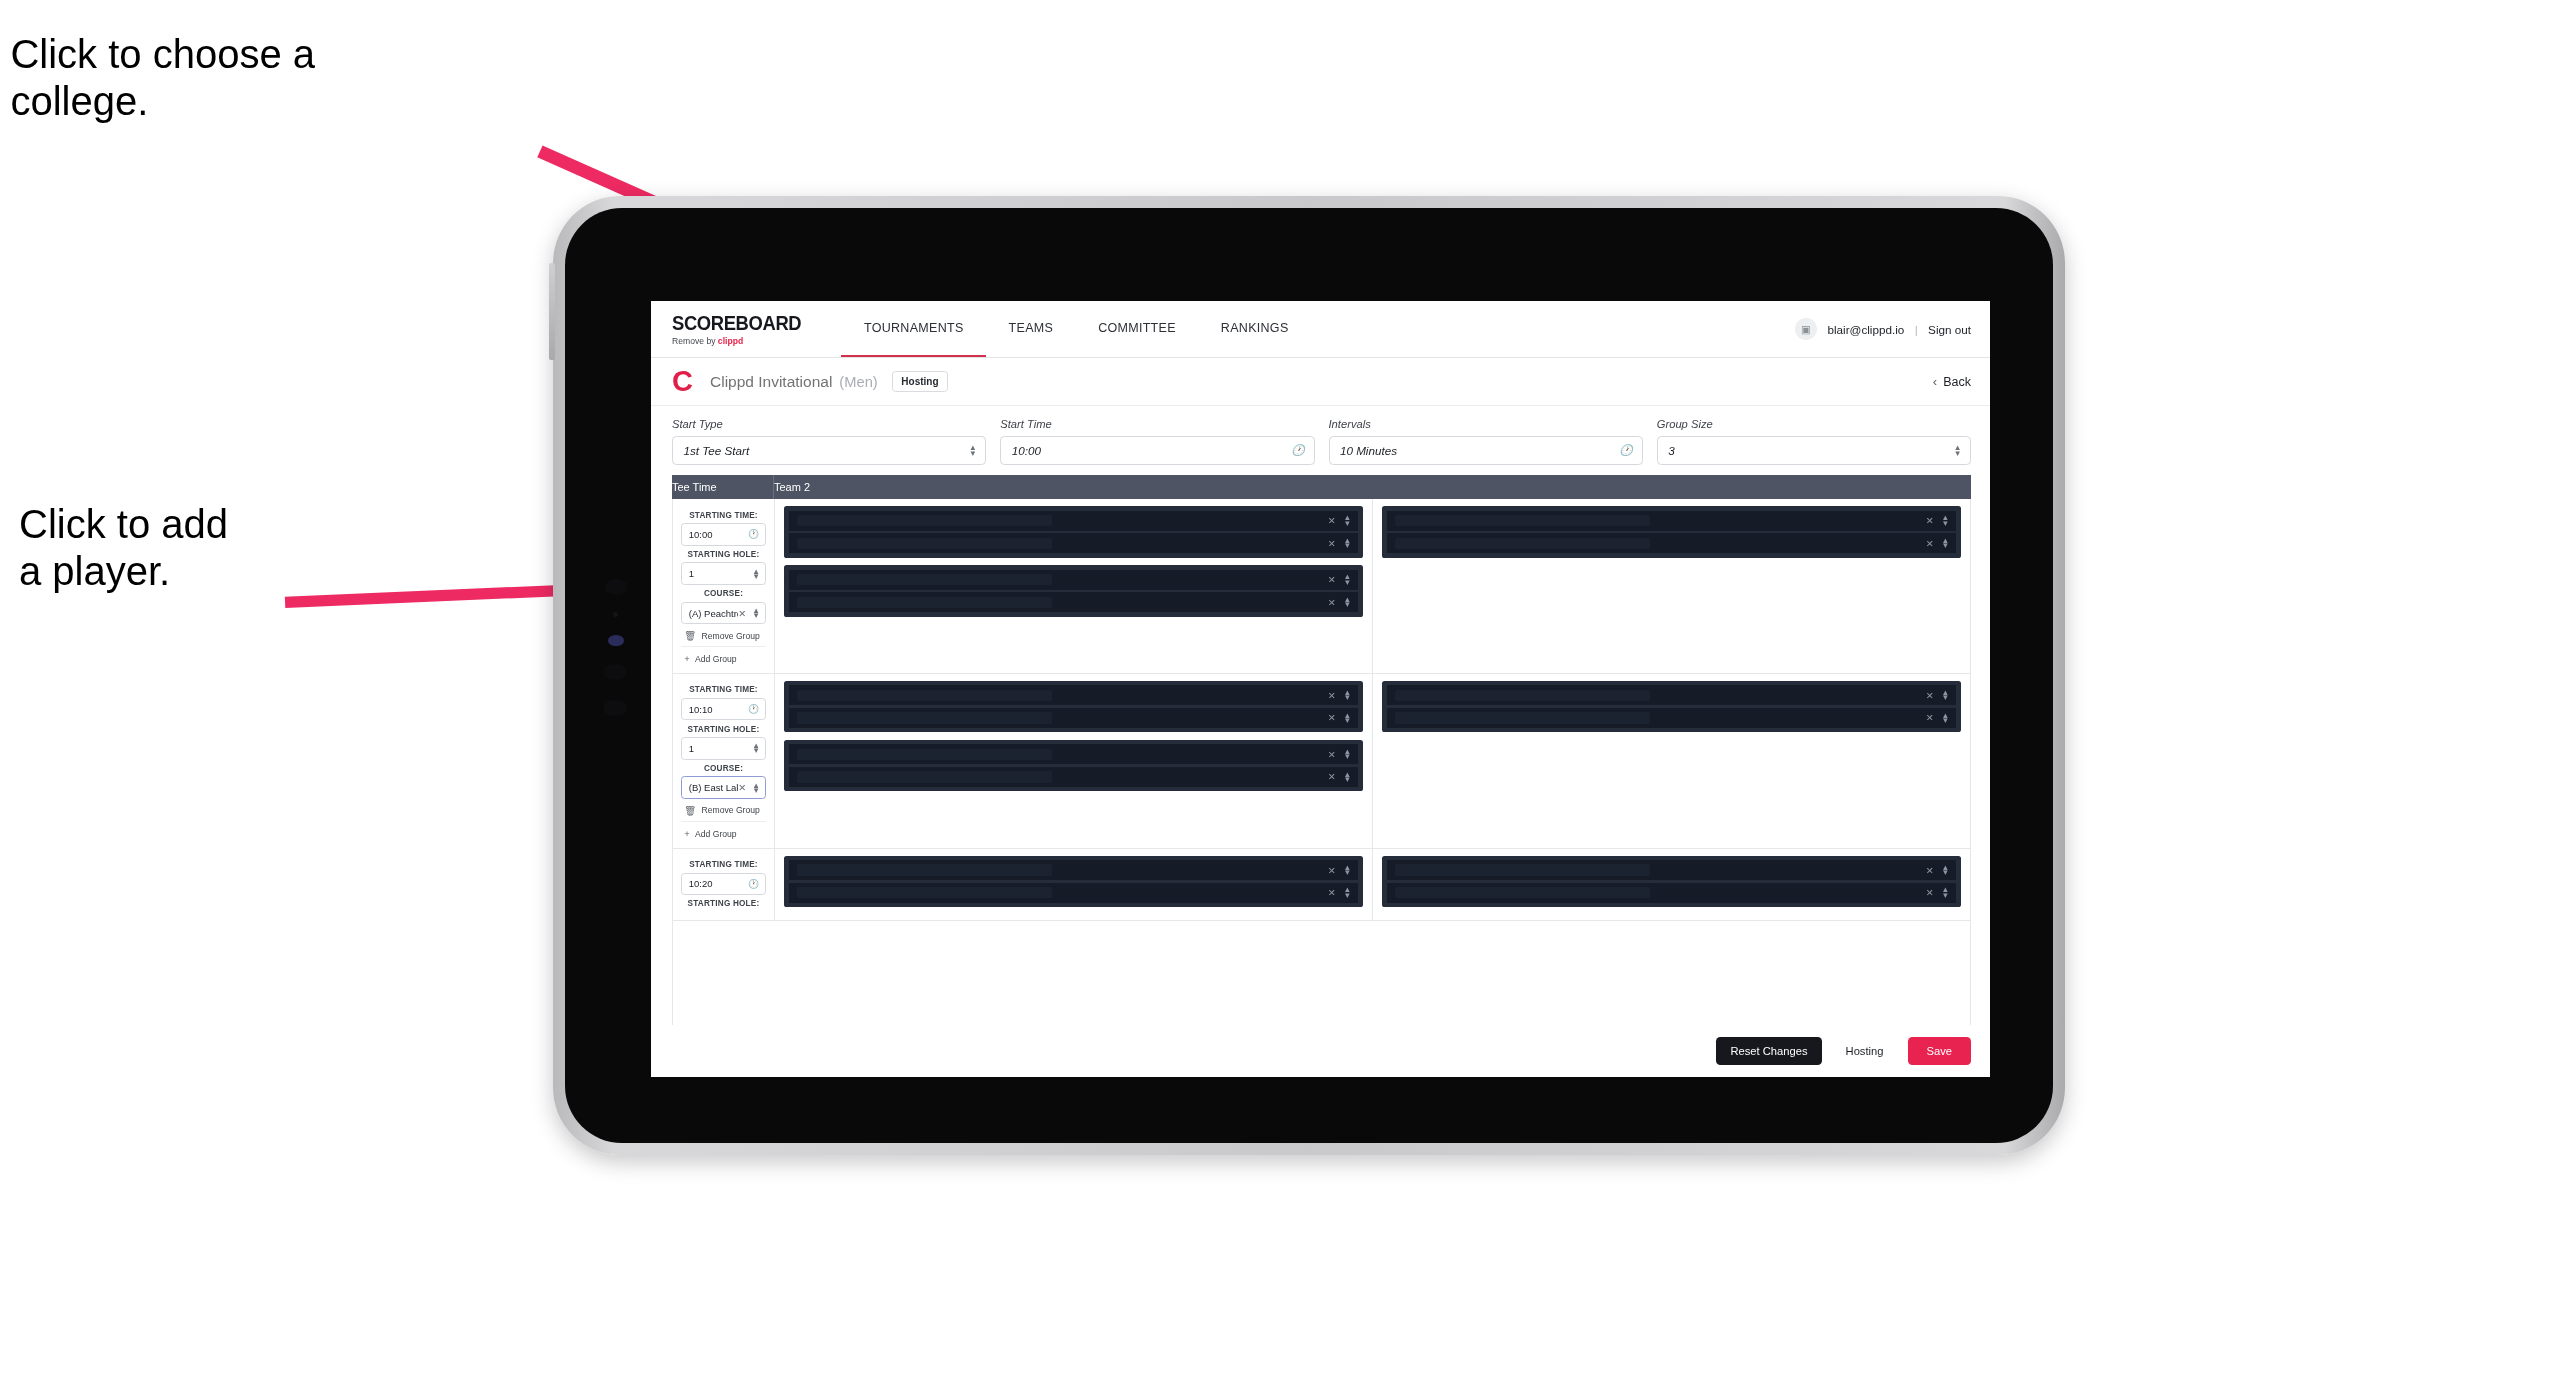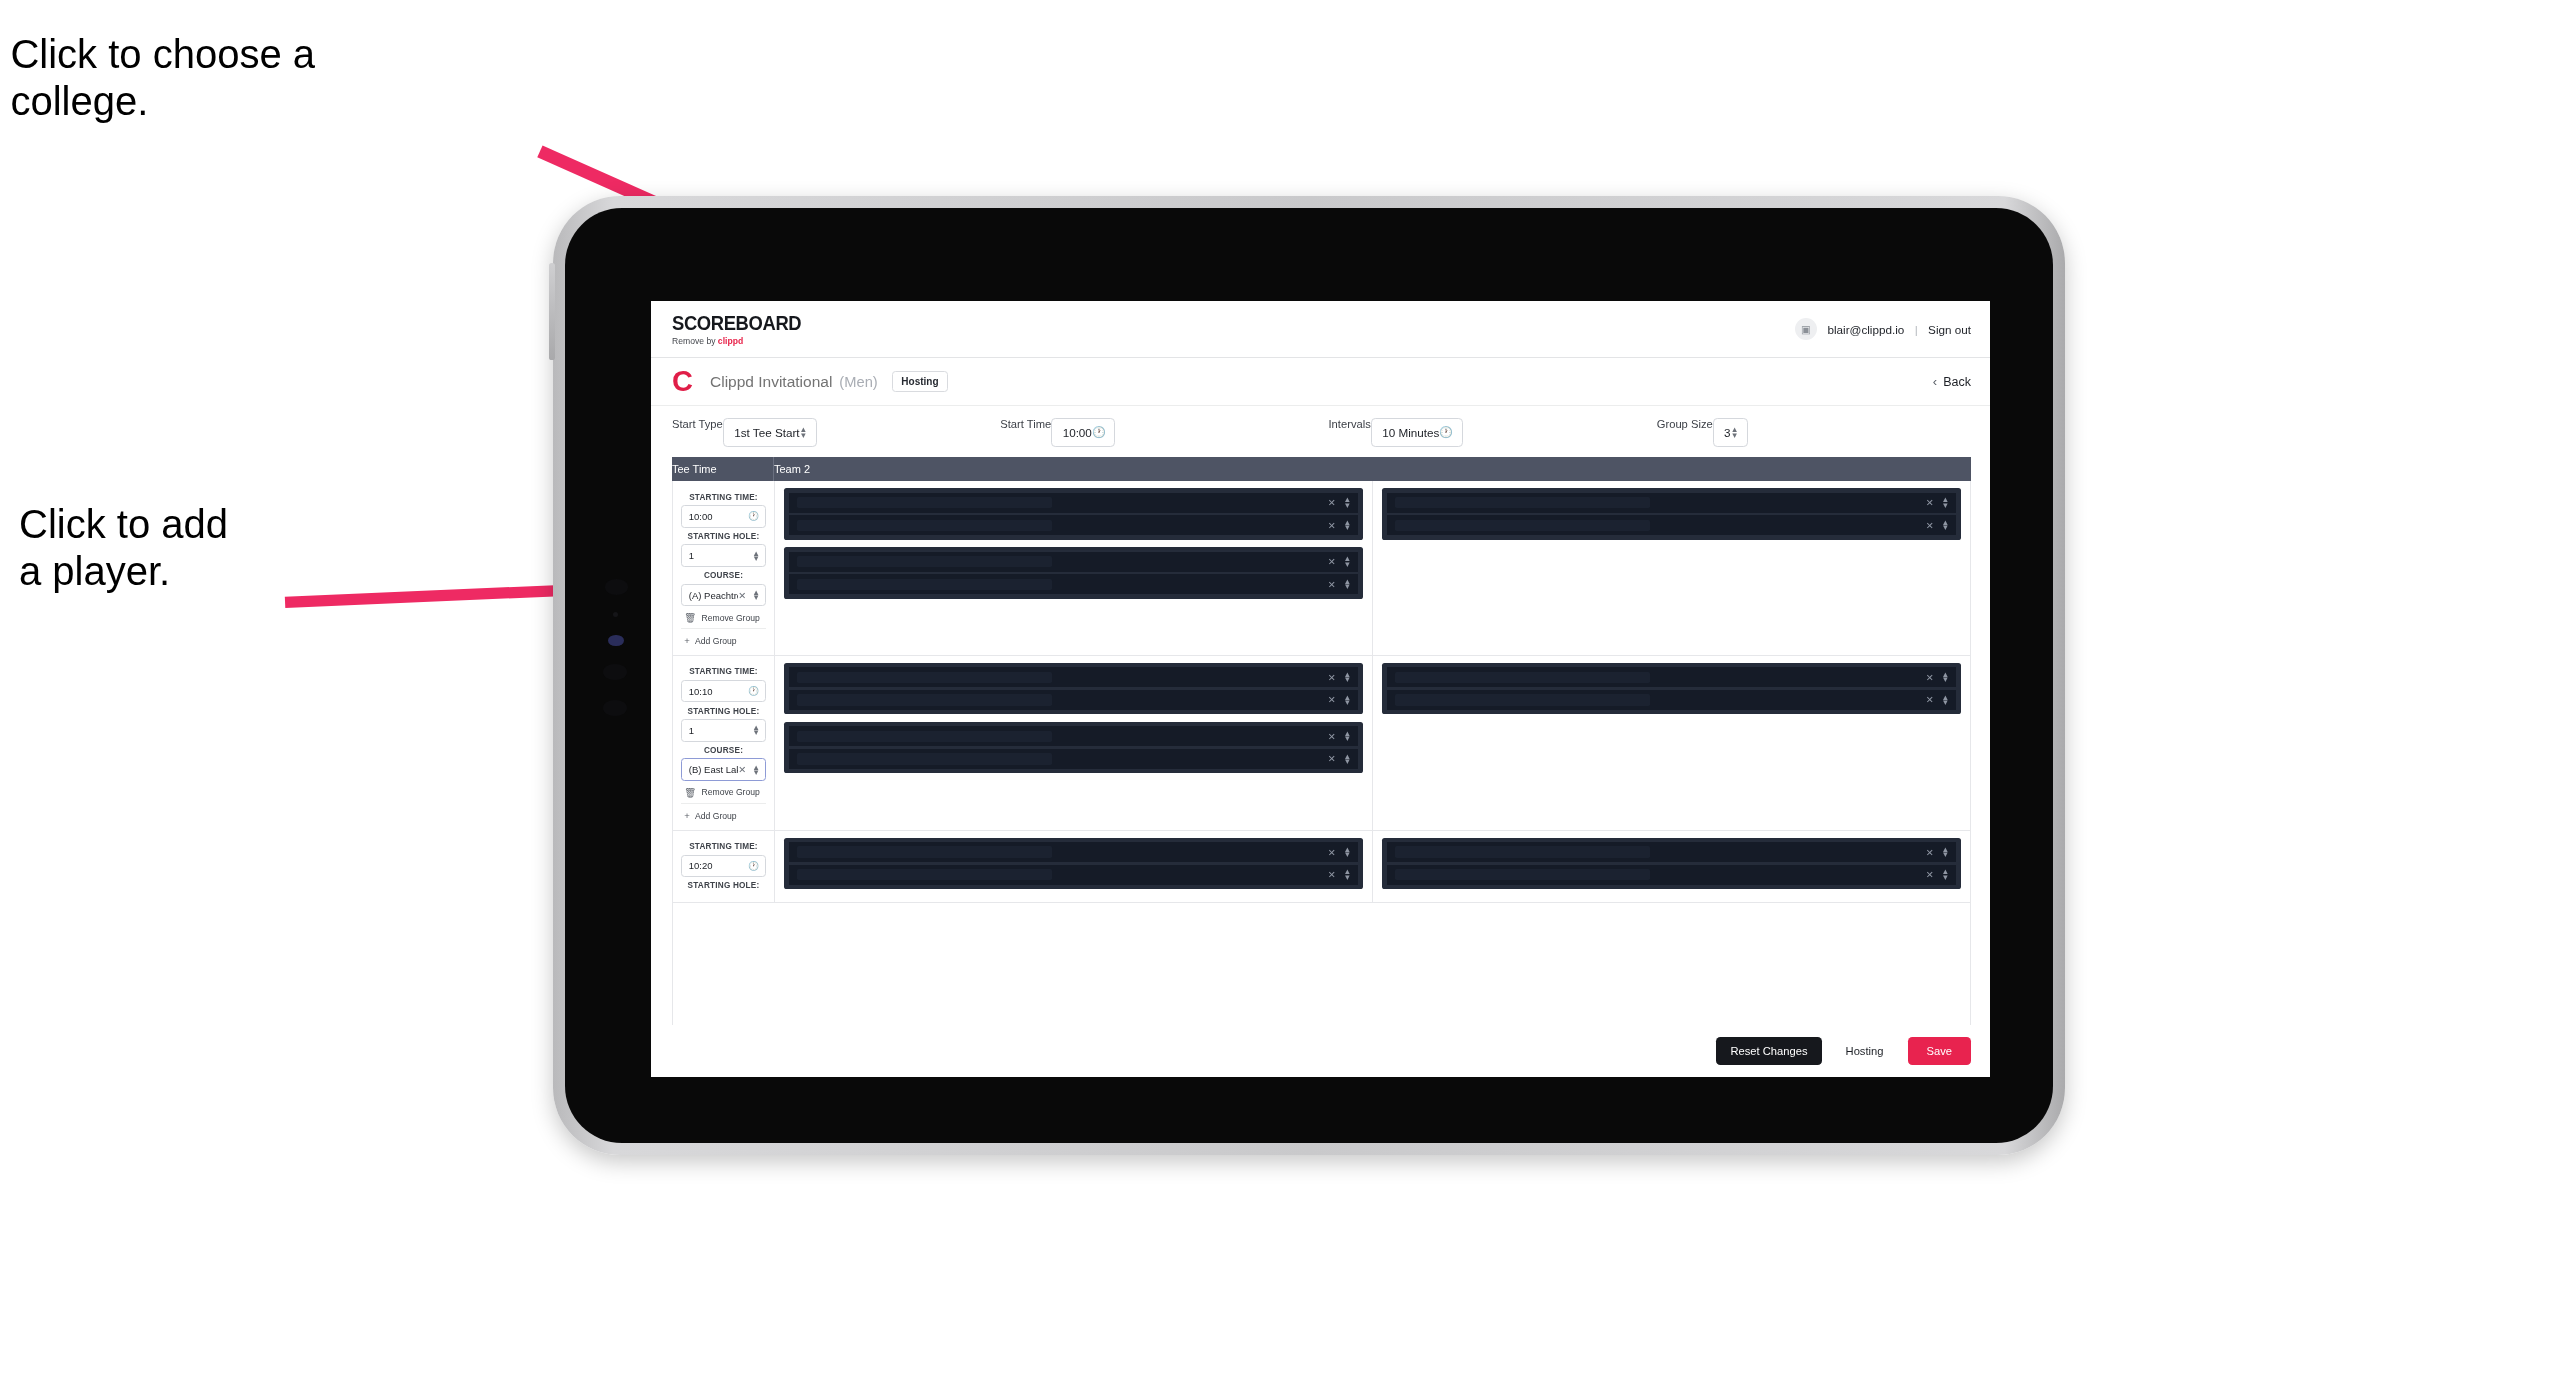--- a/index.html
+++ b/index.html
@@ -133,21 +133,21 @@
   .tback {
     margin-left:auto; font-size: 12.5px; color:#1d2026; display:flex; align-items:center; gap:6px;
     cursor:pointer;
   }
   .tback .chev { font-size: 13px; color:#5b6068; }
 
   
   .controls {
     display:flex; gap: 14px; padding: 12px 19px 10.4px 21px; background:#fff;
   }
-  .ctl { flex:1; display:flex; flex-direction:row; }
+  .ctl { flex:1; display:flex; flex-direction:column;font-style:italic; }
   .ctl-label { font-size: 11.2px; color:#3d4148; margin-bottom: 6px; }
   .ctl-field {
     height: 29px; border:0.9px solid #d5d8dd; border-radius:4.3px;
     display:flex; align-items:center; padding: 0 8.6px 0 10.4px;
     background:#fff;
   }
   .ctl-val { font-size: 11.7px; color:#1d2026; flex:1; }
   .ctl-ico { color:#6d727a; font-size: 11.2px; display:flex; align-items:center; }
   .stepper { display:flex; flex-direction:column; line-height:5.2px; color:#6d727a; font-size:7.8px; }
 
@@ -256,20 +256,26 @@
     <div class="sensor s5"></div>
 
     <div id="app">
 
       <div class="topnav">
         <div class="brand">
           <div class="brand-word">SCOREBOARD</div>
           <div class="brand-sub">
             <span>Remove by </span><span class="clippd">clippd</span>
           </div>
+        </div>
+        <div class="navtabs">
+          <div class="navtab active">TOURNAMENTS</div>
+          <div class="navtab">TEAMS</div>
+          <div class="navtab">COMMITTEE</div>
+          <div class="navtab">RANKINGS</div>
         </div>
         <div class="navright">
           <div class="avatar">▣</div>
           <span class="navemail">blair@clippd.io</span>
           <span class="navsep">|</span>
           <span class="navsignout">Sign out</span>
         </div>
       </div>
 
       <div class="titlebar">

